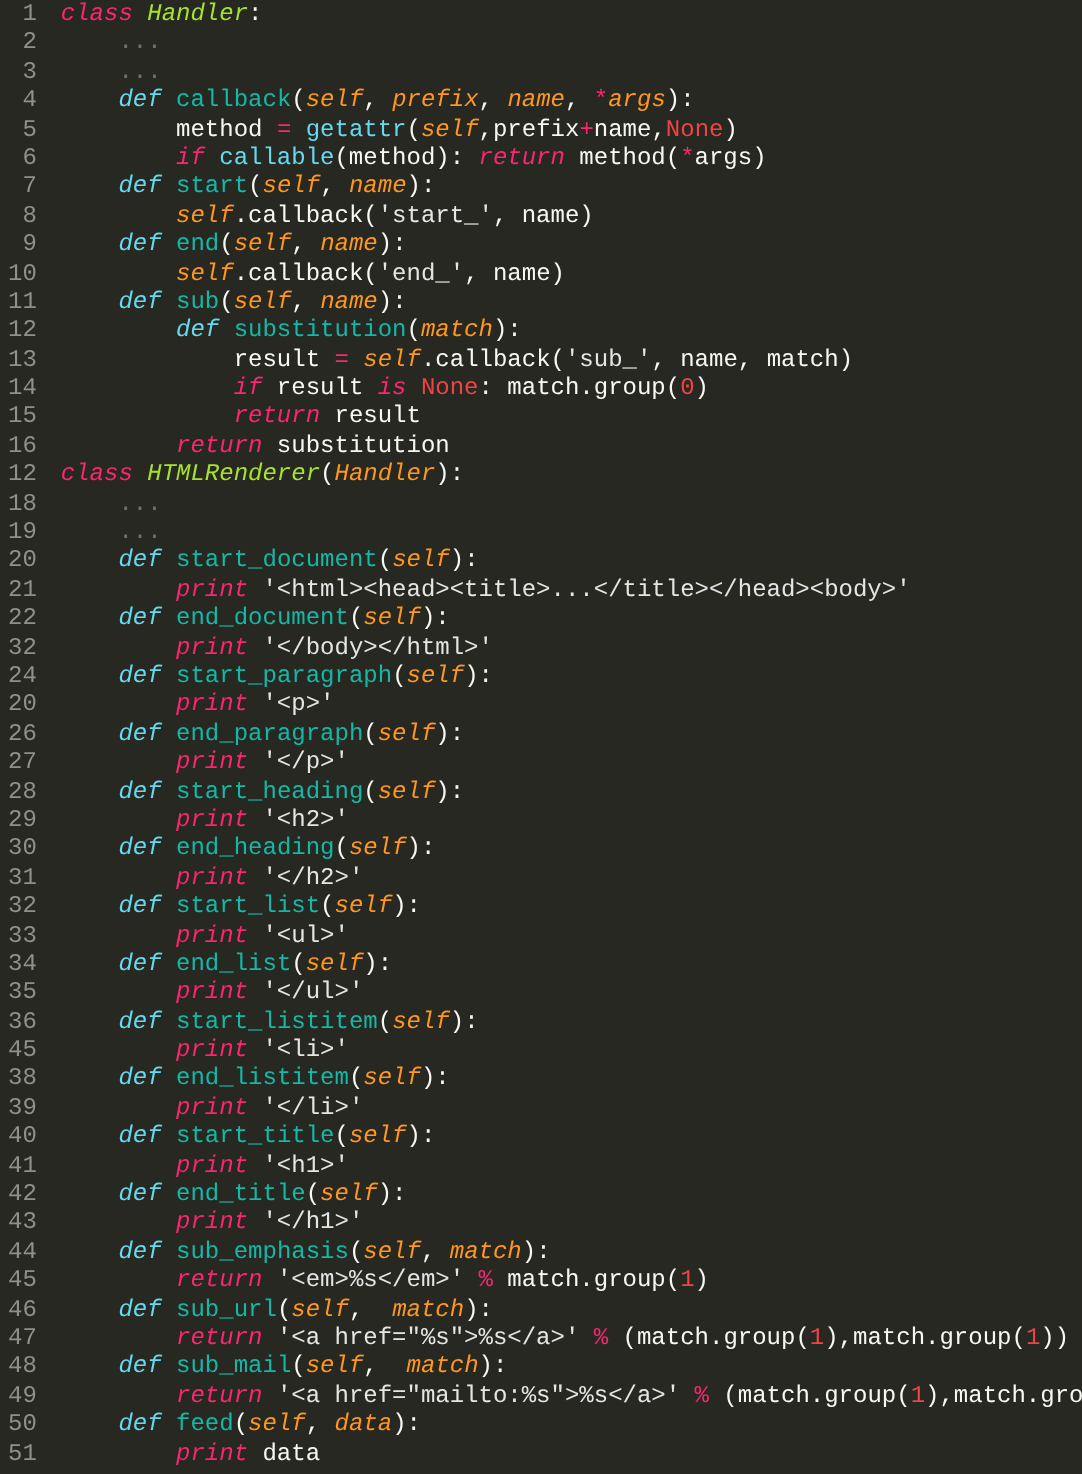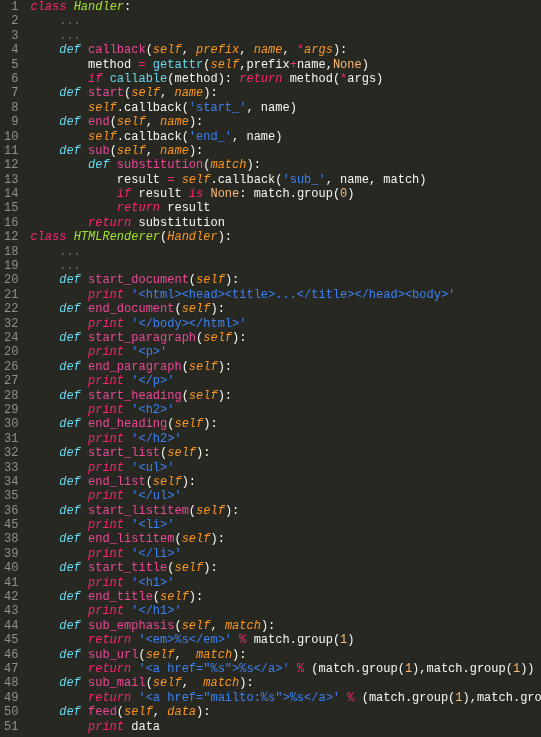--- a/index.html
+++ b/index.html
@@ -20,26 +20,26 @@
   text-align: right;
   padding: 0 8px 0 4px;
   user-select: none;
   flex-shrink: 0;
 }
 .gutter div { height: 14.4px; }
 .code { padding-left: 4px; flex: 1; white-space: pre; }
 .code div { height: 14.4px; }
 .kw { color: #f92672; font-style: italic; }
 .kw2 { color: #66d9ef; font-style: italic; }
-.fn { color: #ec4899; }
+.fn { color: #14b8a6; }
 .cls { color: #a6e22e; font-style: italic; }
 .arg { color: #fd971f; font-style: italic; }
-.str { color: #3b82f6; }
+.str { color: #e5e5e5; }
 .cmt { color: #75715e; }
-.num { color: #fdba74; margin-top: 12px; }
+.num { color: #ef4444; margin-top: 12px; }
 .bi { color: #66d9ef; }
 .op { color: #f92672; }
 .punc { color: #f8f8f2; }
 .self { color: #fd971f; font-style: italic; }
 </style>
 </head>
 <body>
 
 <div class="editor">
   <div class="gutter" id="gutter">

